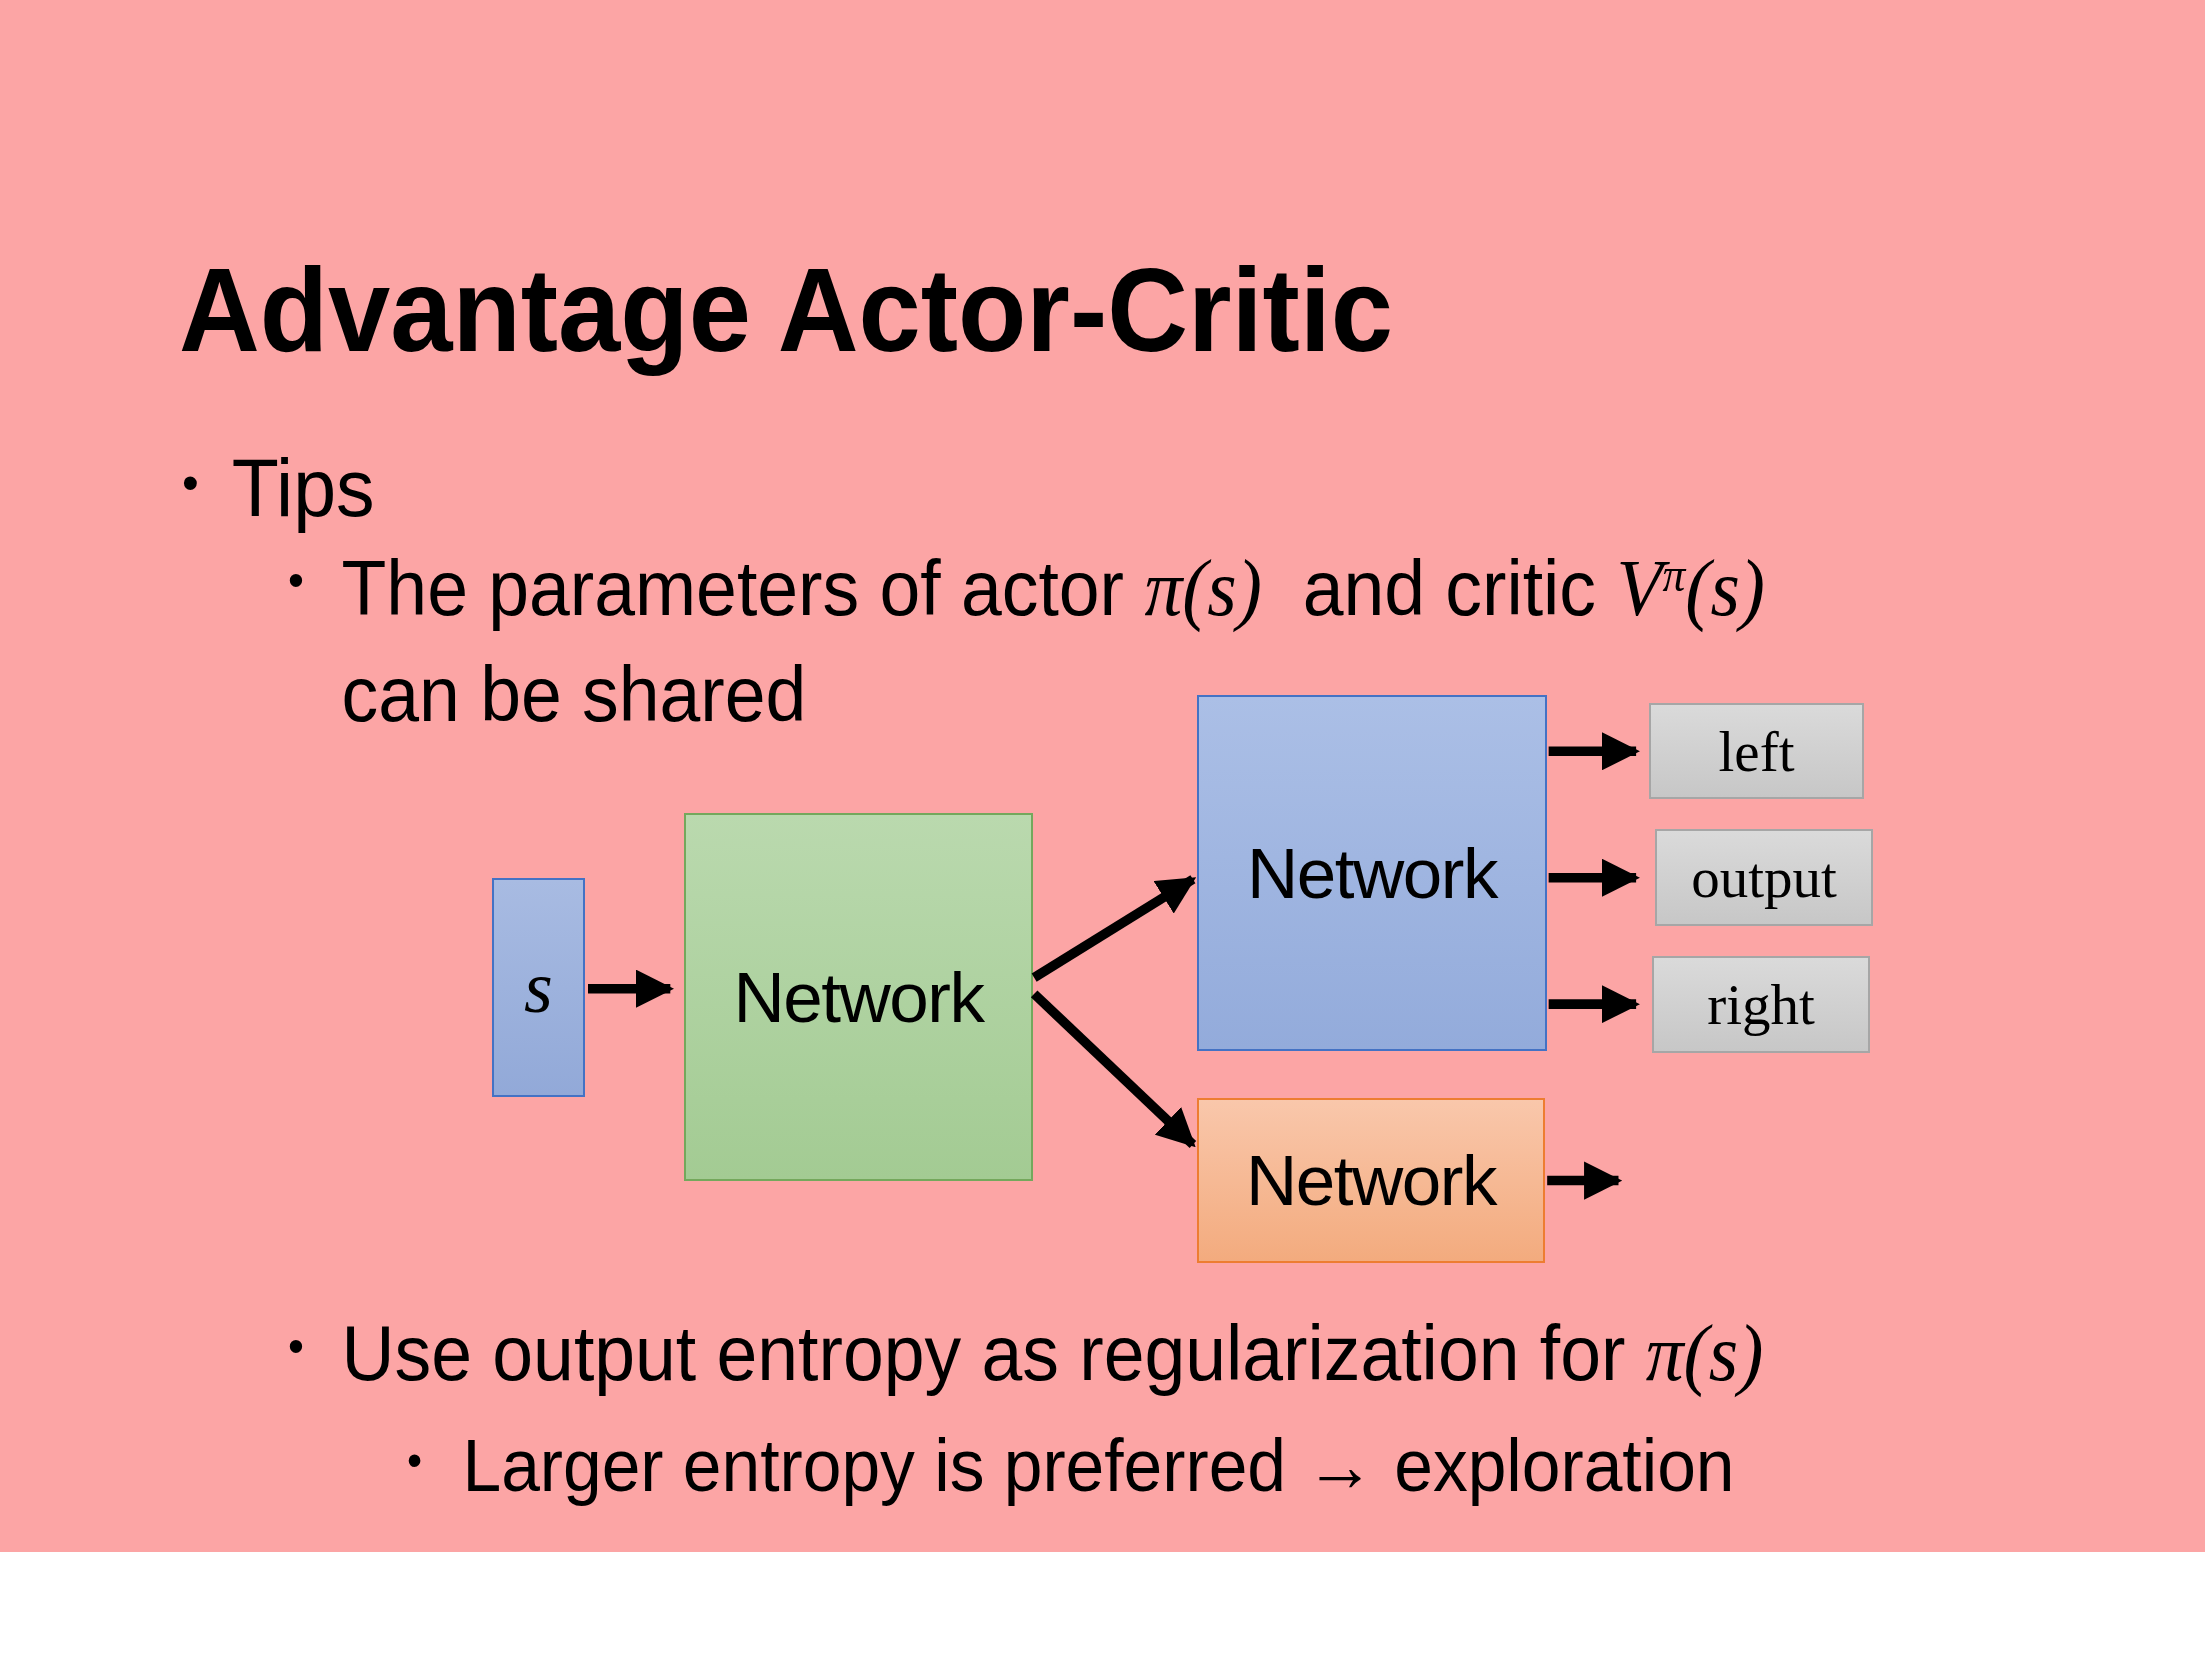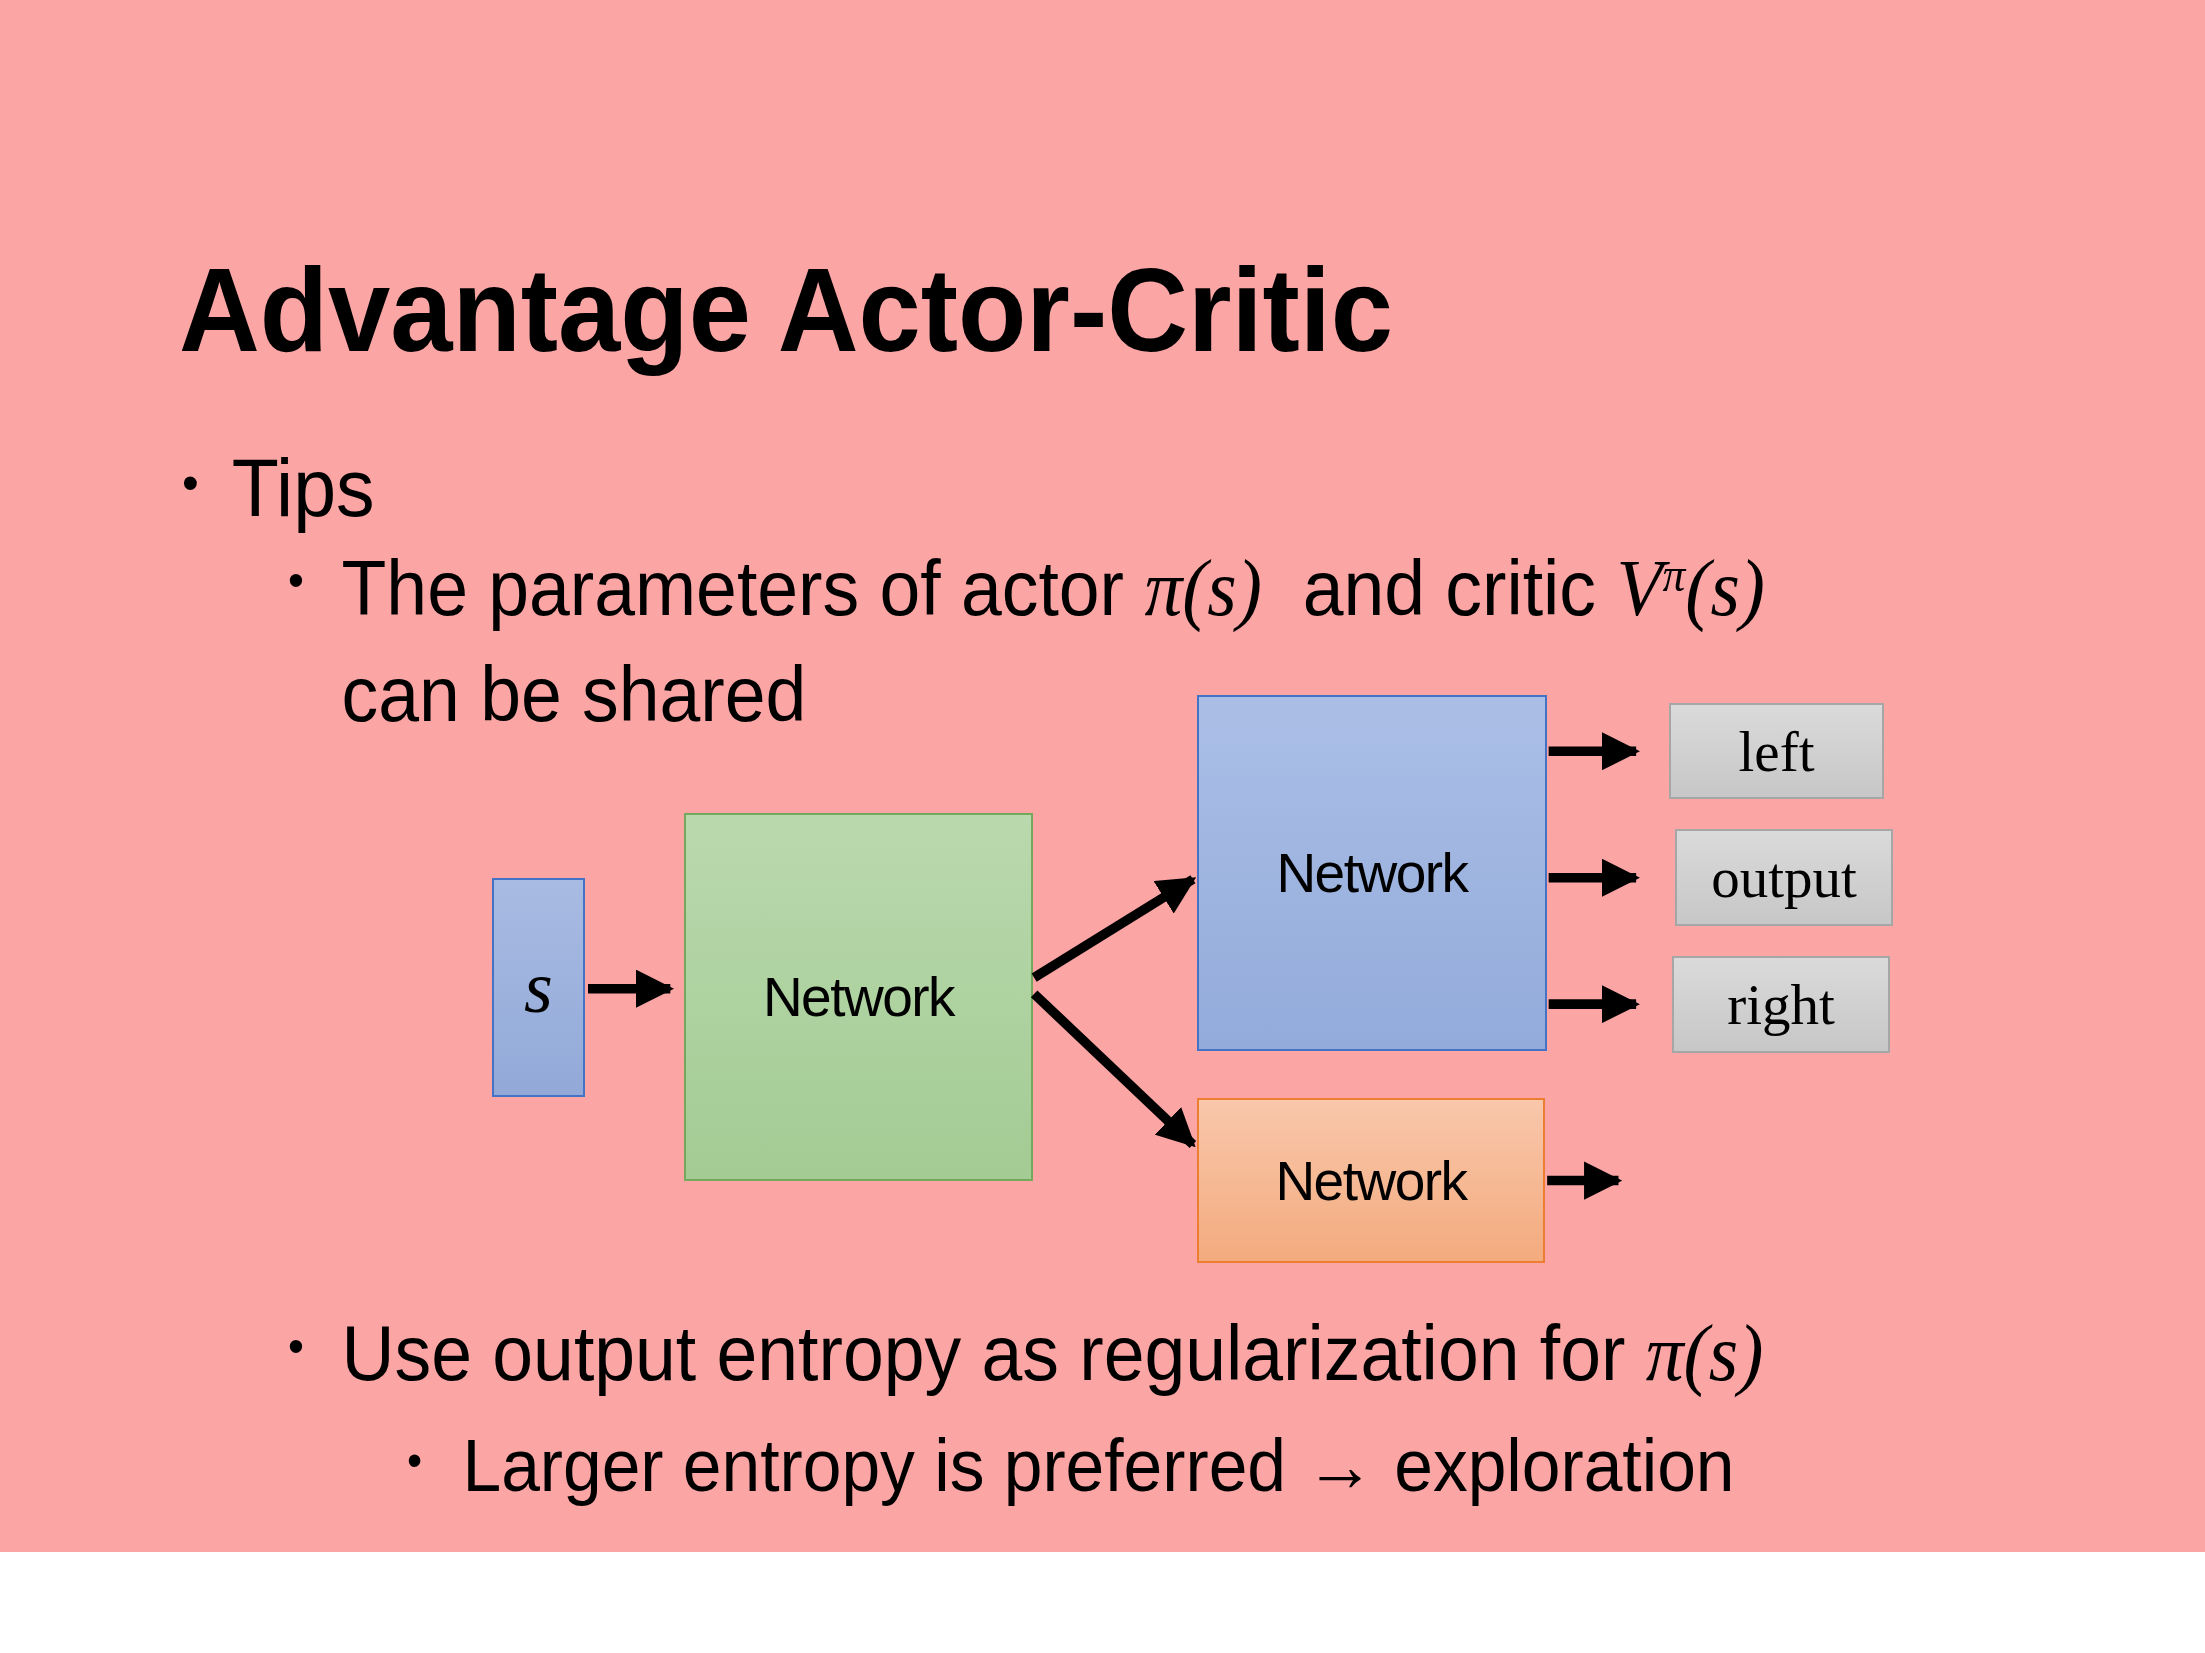--- a/index.html
+++ b/index.html
@@ -27,23 +27,23 @@
   .box{position:absolute;display:flex;align-items:center;justify-content:center;box-sizing:border-box;z-index:1;}
   .input-box{left:492px;top:878px;width:93px;height:219px;
              background:linear-gradient(180deg,#a8bbe2,#92a9d8);border:2.9px solid #4472c4;}
   .input-box .lbl{font-family:"Liberation Serif",serif;font-style:italic;font-size:74px;}
   .shared-net{left:684px;top:813px;width:349px;height:368px;
               background:linear-gradient(180deg,#bad9ae,#a3cb93);border:2.9px solid #74a85c;}
   .actor-net{left:1197px;top:695px;width:350px;height:356px;
              background:linear-gradient(180deg,#abbfe6,#93abdb);border:2.9px solid #4472c4;}
   .critic-net{left:1197px;top:1098px;width:348px;height:165px;
               background:linear-gradient(180deg,#f9c7ab,#f3ab7e);border:2.9px solid #ed7d31;}
-  .net-lbl{font-size:55px;letter-spacing:-1.5px;}
+  .net-lbl{font-size:71px;letter-spacing:-1.5px;}
   .action{width:215px;height:96px;background:linear-gradient(180deg,#dadada,#c7c7c7);
-          border:2.9px solid #a6a6a6;margin-left:20px;}
+          border:2.9px solid #a6a6a6;}
   .action .lbl{font-family:"Liberation Serif",serif;font-size:57px;}
   .act-left{left:1649px;top:703px;}
   .act-right{left:1655px;top:829px;width:218px;height:97px;}
   .act-fire{left:1652px;top:956px;width:218px;height:97px;}
   .value-out{position:absolute;left:1647px;top:1129px;font-family:"Liberation Serif",serif;
              font-style:italic;font-size:76px;line-height:1.3;z-index:1;white-space:nowrap;}
   .arrows{position:absolute;left:0;top:0;z-index:5;pointer-events:none;}
 </style>
 </head>
 <body>

